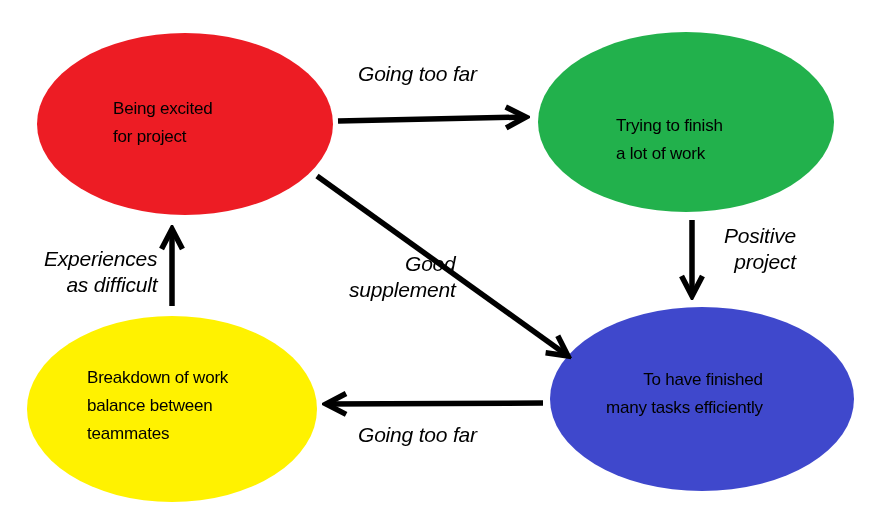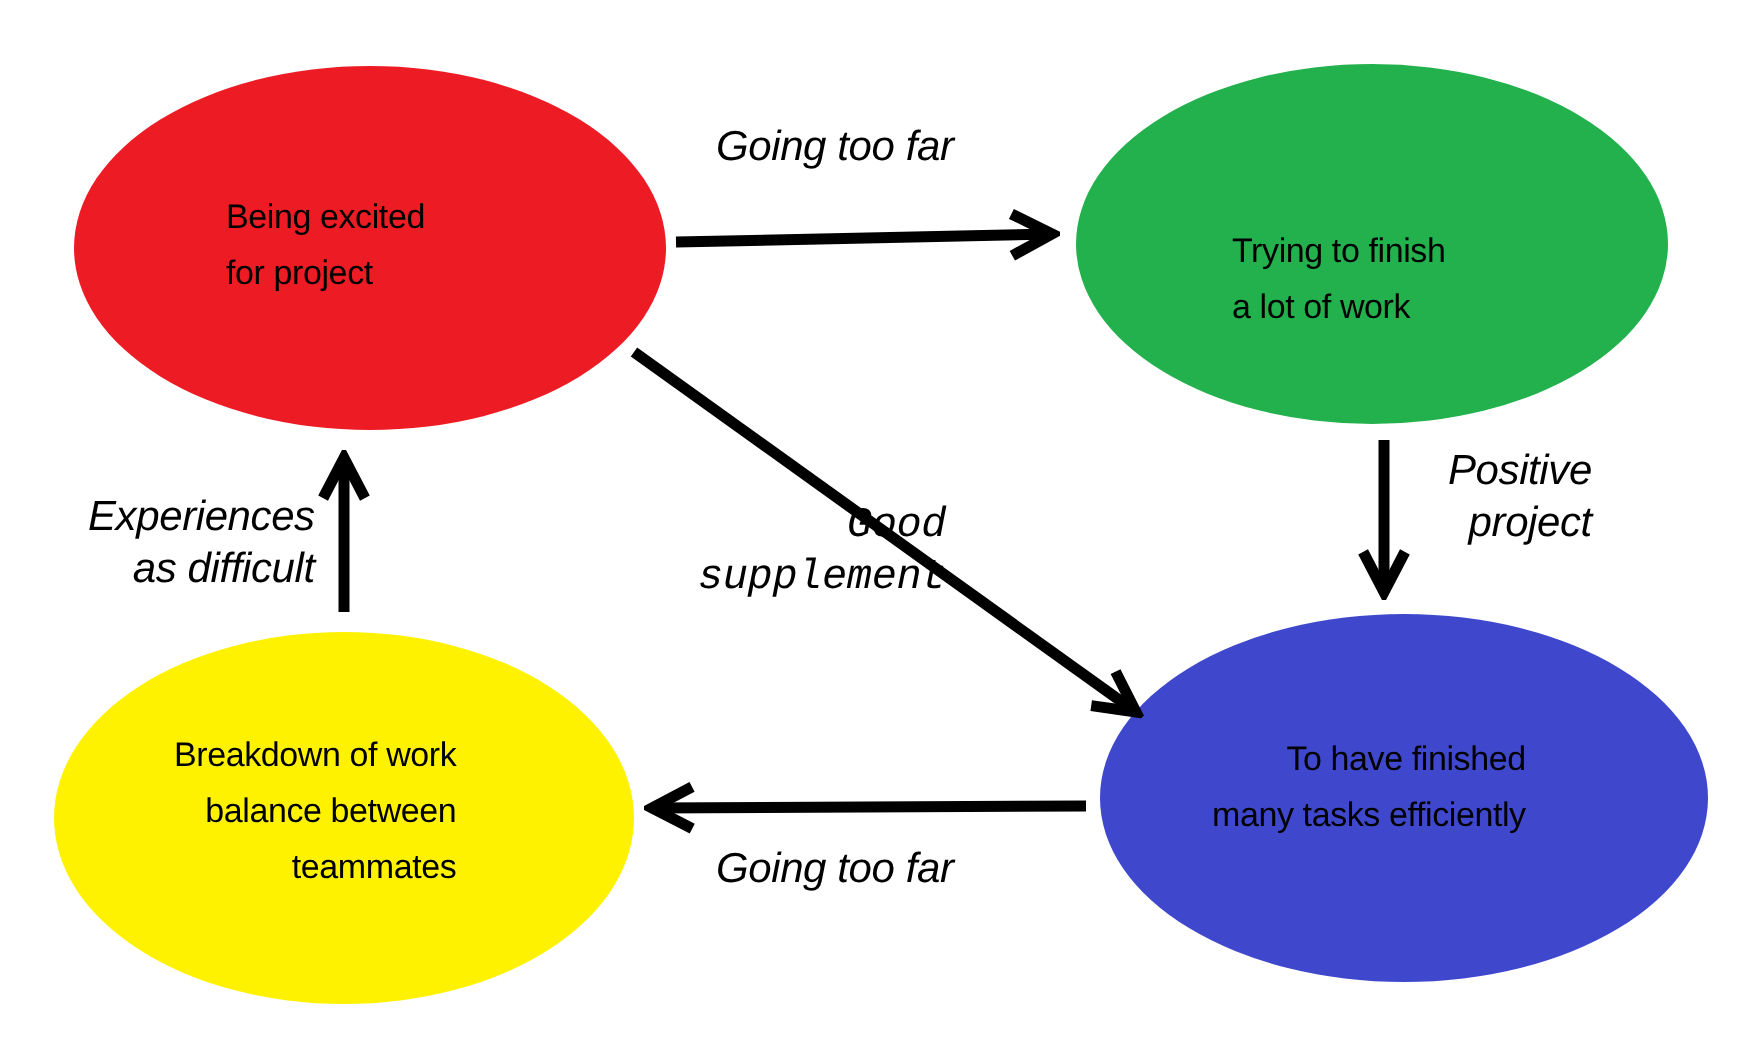--- a/index.html
+++ b/index.html
@@ -63,26 +63,26 @@
     <line x1="543" y1="403" x2="326" y2="404" stroke-width="5.5" marker-end="url(#arrowhead)" stroke="#000000"></line>
     <line x1="172" y1="306" x2="172" y2="229" stroke-width="5.5" marker-end="url(#arrowhead)" stroke="#000000"></line>
   </svg>
 
   <div class="node-label" style="left:113px; top:95px;">Being excited
 for project</div>
   <div class="node-label" style="left:616px; top:93px;margin-top:19px;">Trying to finish
 a lot of work</div>
   <div class="node-label" style="left:606px; top:366px;text-align:right;">To have finished
 many tasks efficiently</div>
-  <div class="node-label" style="left:87px; top:364px;text-align:right;">Breakdown of work
+  <div class="node-label" style="left:87px; top:364px;">Breakdown of work
 balance between
 teammates</div>
 
   <div class="edge-label" style="left:358px; top:61px;">Going too far</div>
   <div class="edge-label" style="left:724px; top:223px;">Positive
 project</div>
-  <div class="edge-label" style="left:349px; top:251px;font-family:Liberation Mono, monospace;">Good
+  <div class="edge-label" style="left:349px; top:251px;">Good
 supplement</div>
   <div class="edge-label" style="left:358px; top:422px;">Going too far</div>
   <div class="edge-label" style="left:44px; top:246px;">Experiences
 as difficult</div>
 
 </div>
 
 </body></html>

